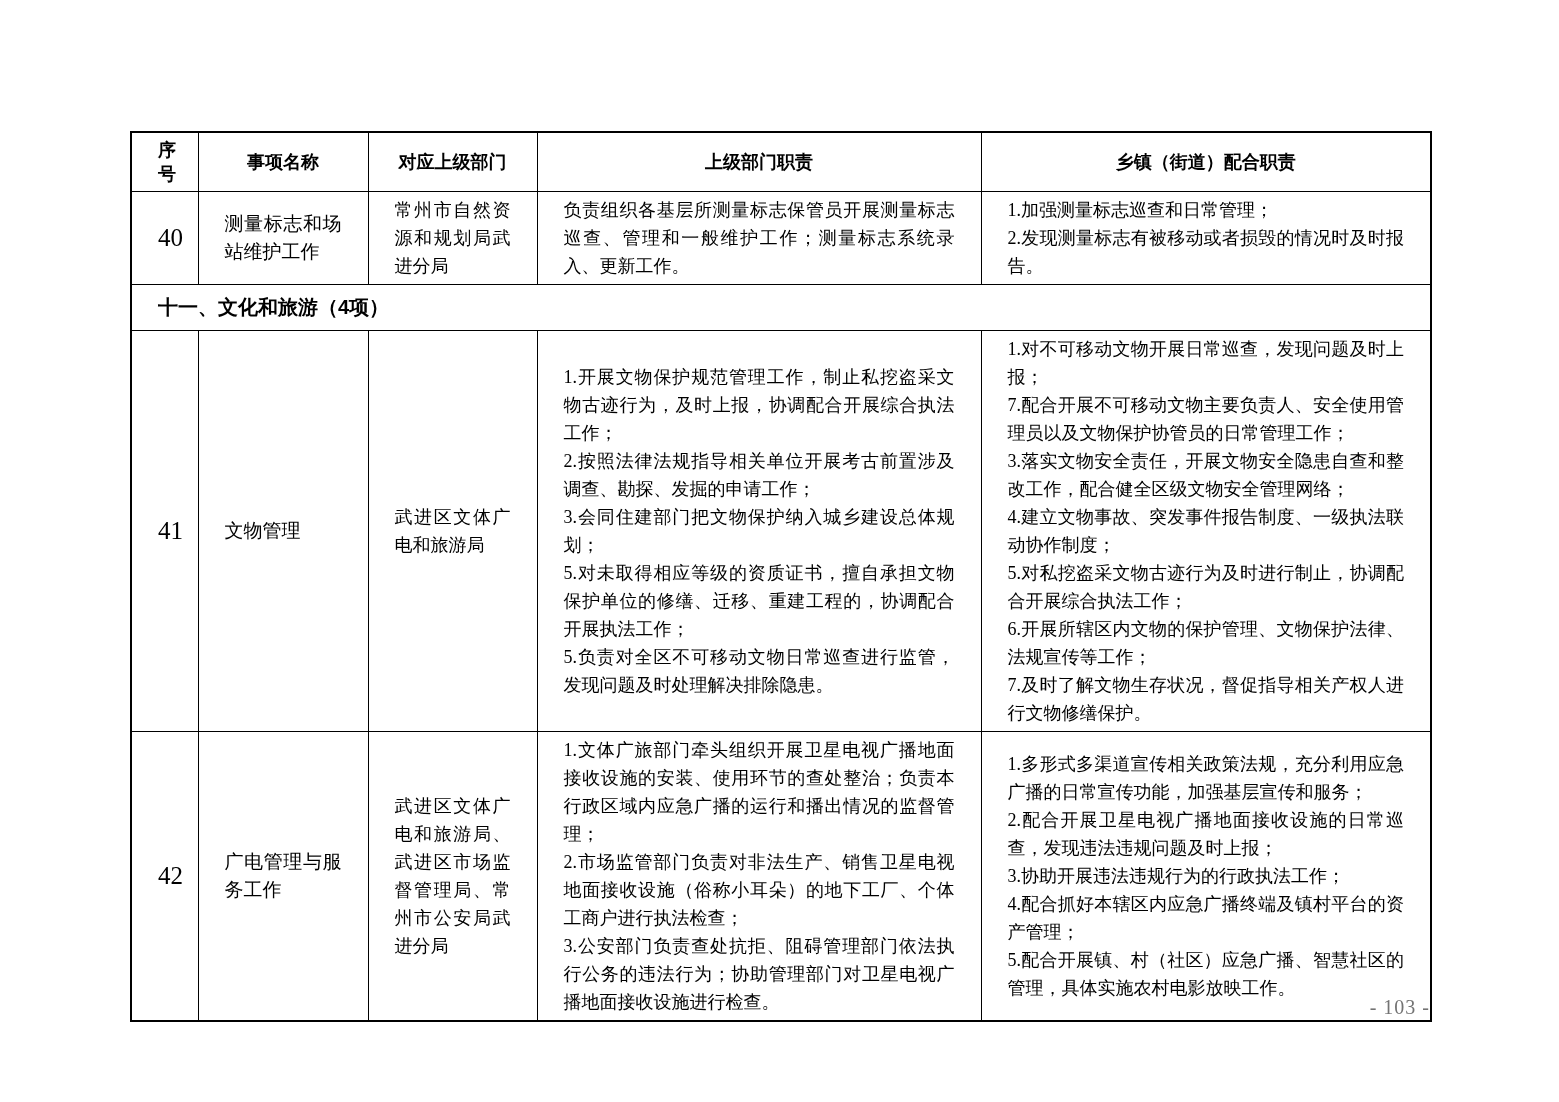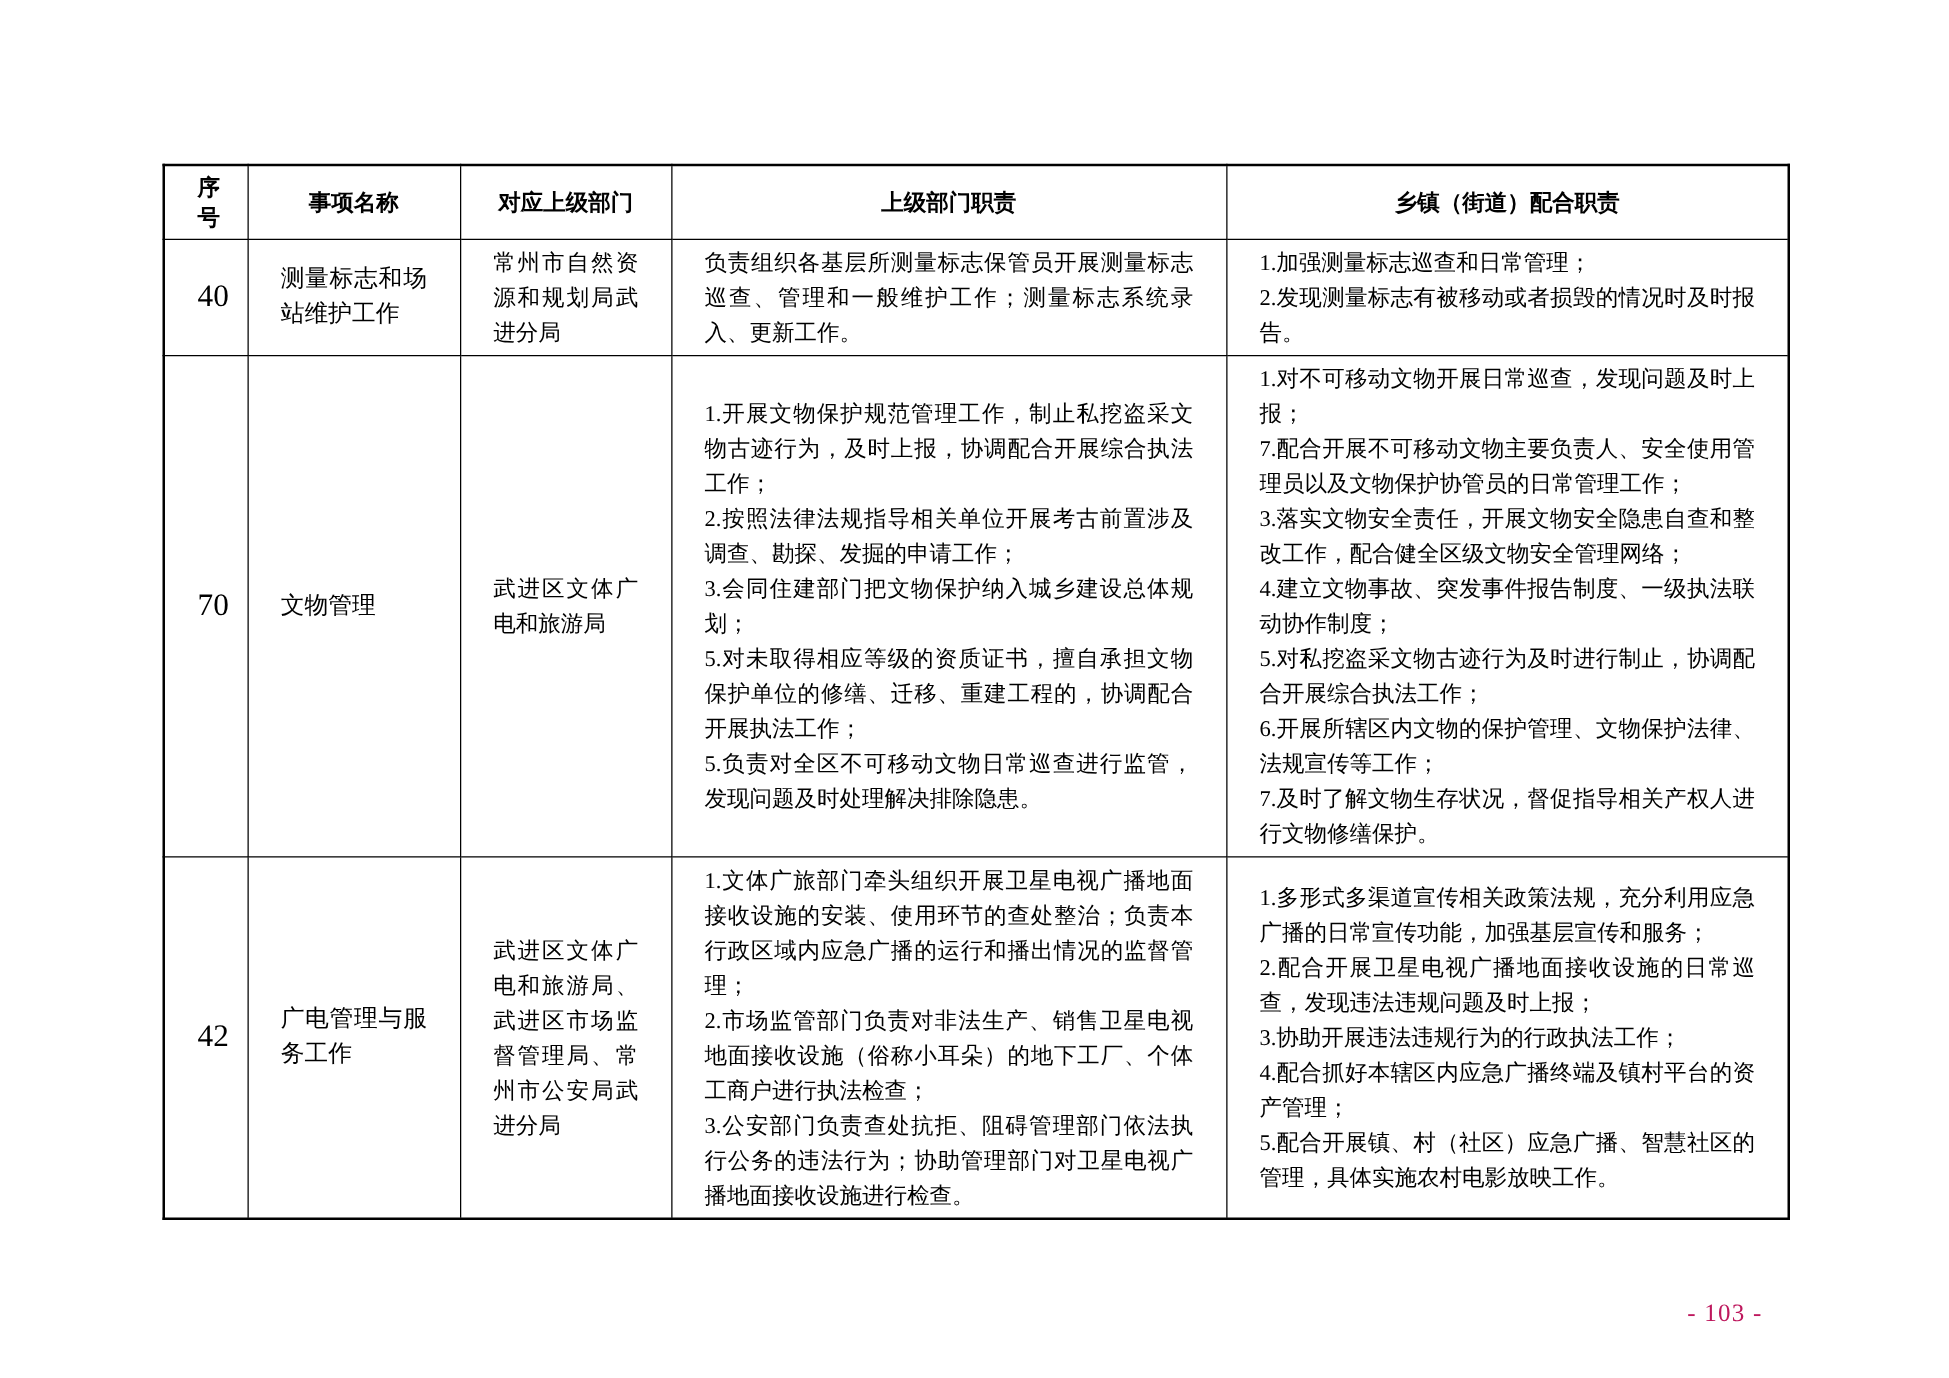--- a/index.html
+++ b/index.html
@@ -72,28 +72,28 @@
   }
   td.section-cell {
     font-family: "Liberation Sans", "DejaVu Sans", sans-serif;
     font-weight: 700;
     font-size: 20px;
     text-align: left;
     padding: 4px 8px;
   }
   .page-number {
     position: absolute;
-    top: 1040px;
+    top: 996px;
     left: 1330px;
     width: 100px;
-    text-align: center;
+    text-align: right;
     font-size: 20px;
     letter-spacing: 1px;
     font-family: "Liberation Serif", "DejaVu Serif", serif;
-    color: #be185d;
+    color: #737373;
   }
 </style>
 </head>
 <body>
 
 <div class="page">
 
   <table class="duty-table">
     <colgroup>
       <col style="width:67px">
@@ -118,23 +118,26 @@
       <td class="dept-cell">常州市自然资源和规划局武进分局</td>
       <td class="duties-cell">
             <div class="duty-line">负责组织各基层所测量标志保管员开展测量标志巡查、管理和一般维护工作；测量标志系统录入、更新工作。</div>
           </td>
       <td class="duties-cell">
             <div class="duty-line">1.加强测量标志巡查和日常管理；</div>
             <div class="duty-line">2.发现测量标志有被移动或者损毁的情况时及时报告。</div>
           </td>
     </tr>
 
+    <tr class="section-row">
+      <td class="section-cell" colspan="5">十一、文化和旅游（4项）</td>
+    </tr>
 
     <tr class="data-row-41">
-      <td class="seq-cell">70</td>
+      <td class="seq-cell">41</td>
       <td class="name-cell">文物管理</td>
       <td class="dept-cell">武进区文体广电和旅游局</td>
       <td class="duties-cell">
             <div class="duty-line">1.开展文物保护规范管理工作，制止私挖盗采文物古迹行为，及时上报，协调配合开展综合执法工作；</div>
             <div class="duty-line">2.按照法律法规指导相关单位开展考古前置涉及调查、勘探、发掘的申请工作；</div>
             <div class="duty-line">3.会同住建部门把文物保护纳入城乡建设总体规划；</div>
             <div class="duty-line">5.对未取得相应等级的资质证书，擅自承担文物保护单位的修缮、迁移、重建工程的，协调配合开展执法工作；</div>
             <div class="duty-line">5.负责对全区不可移动文物日常巡查进行监管，发现问题及时处理解决排除隐患。</div>
           </td>
       <td class="duties-cell">

